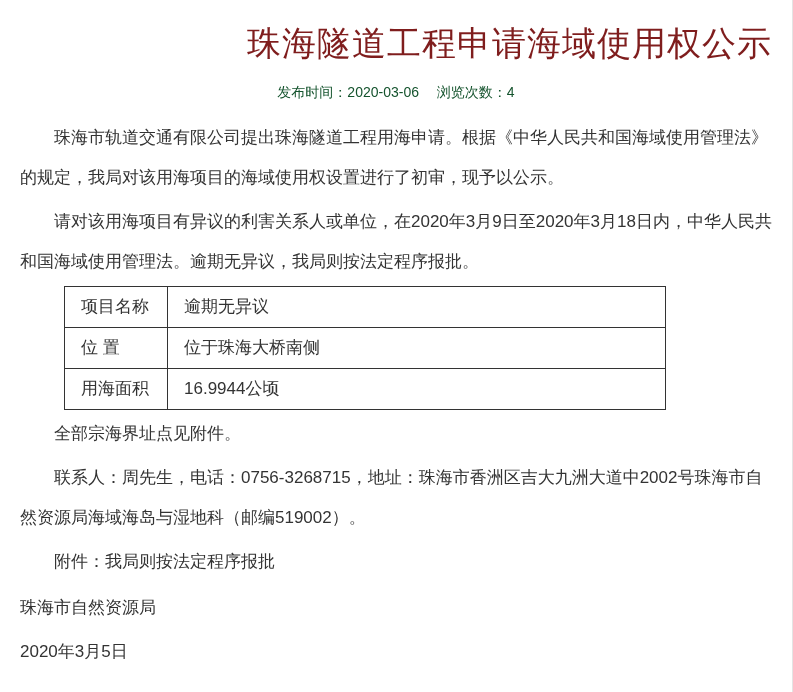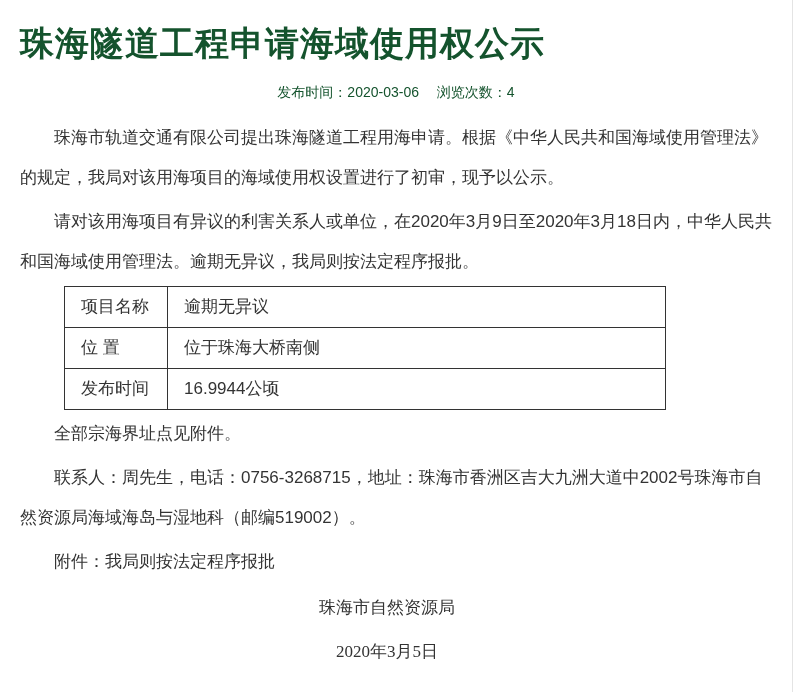--- a/index.html
+++ b/index.html
@@ -16,25 +16,25 @@
   .page {
     box-sizing: border-box;
     width: 793px;
     height: 692px;
     background: #ffffff;
     border-right: 1px solid #e4e4e4;
     padding: 14px 20px 0 20px;
   }
   .page-title {
     margin: 8px 0 18px 0;
-    text-align: left;
+    text-align: right;
     font-size: 34px;
     line-height: 42px;
-    font-weight: 700;
-    color: #14532d;
+    font-weight: 400;
+    color: #7f1d1d;
     letter-spacing: 1px;
   }
   .meta {
     text-align: center;
     color: #14532d;
     font-size: 14px;
     line-height: 20px;
     margin-bottom: 16px;
   }
   .meta .views-label { margin-left: 14px; }
@@ -53,24 +53,23 @@
     border: 1px solid #333333;
     height: 37px;
     font-size: 17px;
     color: #333333;
     padding: 0 0 0 16px;
     vertical-align: middle;
   }
   .info-table td.cell-label { width: 86px; }
   .info-table td.cell-value { width: 481px; }
   .signature {
-    text-align: center;
+    text-align: left;
     padding-right: 18px;
     margin-top: 6px;
-    font-family: Liberation Serif, serif;
   }
   .signature p { margin: 4px 0; }
 </style>
 </head>
 <body>
 
 <div class="page">
 
   <h1 class="page-title">珠海隧道工程申请海域使用权公示</h1>
 
@@ -89,21 +88,21 @@
       <tbody>
         <tr>
           <td class="cell-label">项目名称</td>
           <td class="cell-value">逾期无异议</td>
         </tr>
         <tr>
           <td class="cell-label">位 置</td>
           <td class="cell-value">位于珠海大桥南侧</td>
         </tr>
         <tr>
-          <td class="cell-label">发布时间</td>
+          <td class="cell-label">用海面积</td>
           <td class="cell-value">16.9944公顷</td>
         </tr>
       </tbody>
     </table>
 
     <p class="indent">全部宗海界址点见附件。</p>
 
     <p class="indent">联系人：周先生，电话：0756-3268715，地址：珠海市香洲区吉大九洲大道中2002号珠海市自然资源局海域海岛与湿地科（邮编519002）。</p>
 
     <p class="indent">附件：我局则按法定程序报批</p>

